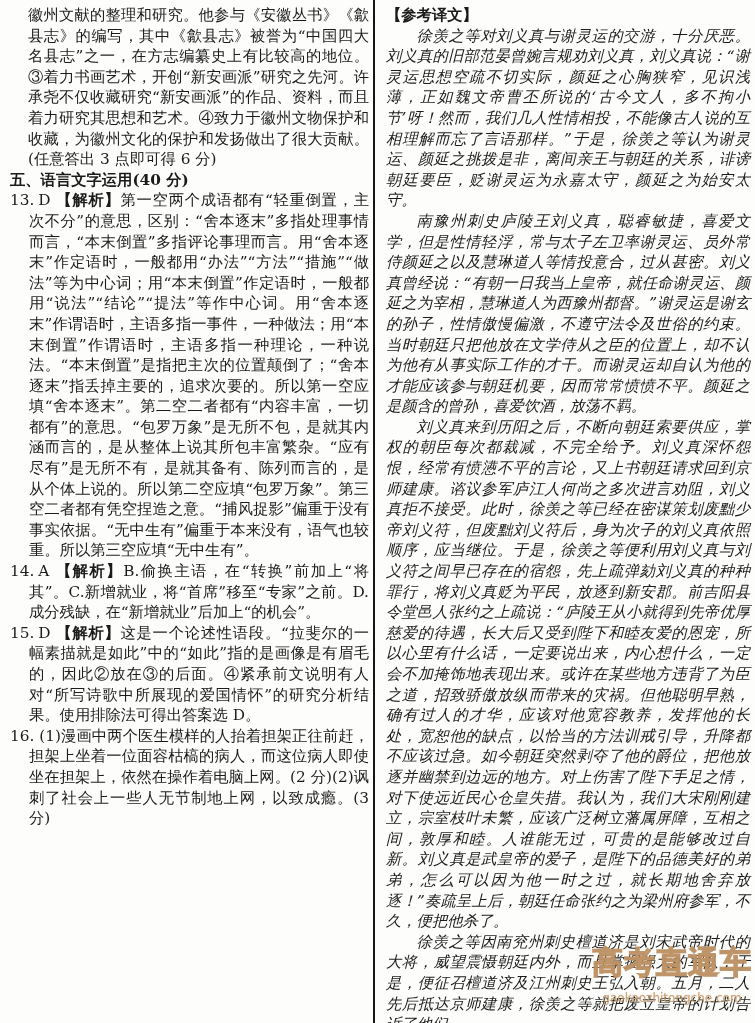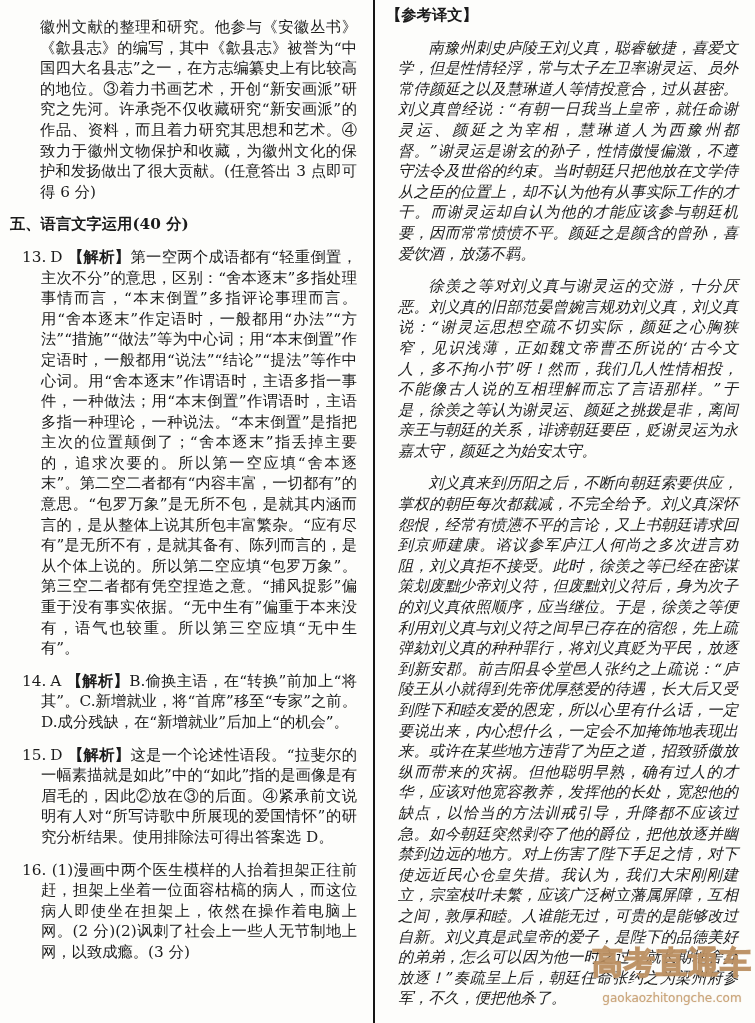--- a/index.html
+++ b/index.html
@@ -15,21 +15,21 @@
     line-height: 20.6px;
     color: #1b1b1b;
   }
   .col { position: absolute; top: 5px; }
   .col-left  { left: 10px;  width: 359px; }
   .col-right { left: 386px; width: 364px; }
   .divider {
     position: absolute; left: 373px; top: 0;
     width: 2px; height: 1023px; background: #151515;
   }
-  p, .item { margin: 12px; text-align: justify; }
+  p, .item { margin: 0; text-align: justify; }
   .cont { padding-left: 18px; }
   .sec-heading { font-weight: bold; text-align: left; }
   .item { padding-left: 19px; text-indent: -19px; }
   .num { font-weight: normal; }
   .ans { padding: 0 5px 0 4px; }
   .jiexi { font-weight: bold; }
   .ref-heading { font-weight: bold; }
   .tpara {
     text-indent: 2em;
     font-style: italic; 
@@ -77,22 +77,22 @@
     <div class="item">
       <span class="num">16.</span><span class="ans-gap"> </span><span>(1)漫画中两个医生模样的人抬着担架正往前赶，担架上坐着一位面容枯槁的病人，而这位病人即使坐在担架上，依然在操作着电脑上网。(2 分)(2)讽刺了社会上一些人无节制地上网，以致成瘾。(3 分)</span>
     </div>
 
   </div>
 
   <div class="divider"></div>
 
   <div class="col col-right">
     <div class="ref-heading">【参考译文】</div>
+    <p class="tpara">徐羡之等对刘义真与谢灵运的交游，十分厌恶。刘义真的旧部范晏曾婉言规劝刘义真，刘义真说：“谢灵运思想空疏不切实际，颜延之心胸狭窄，见识浅薄，正如魏文帝曹丕所说的‘古今文人，多不拘小节’呀！然而，我们几人性情相投，不能像古人说的互相理解而忘了言语那样。”于是，徐羡之等认为谢灵运、颜延之挑拨是非，离间亲王与朝廷的关系，诽谤朝廷要臣，贬谢灵运为永嘉太守，颜延之为始安太守。</p>
     <p class="tpara">南豫州刺史庐陵王刘义真，聪睿敏捷，喜爱文学，但是性情轻浮，常与太子左卫率谢灵运、员外常侍颜延之以及慧琳道人等情投意合，过从甚密。刘义真曾经说：“有朝一日我当上皇帝，就任命谢灵运、颜延之为宰相，慧琳道人为西豫州都督。”谢灵运是谢玄的孙子，性情傲慢偏激，不遵守法令及世俗的约束。当时朝廷只把他放在文学侍从之臣的位置上，却不认为他有从事实际工作的才干。而谢灵运却自认为他的才能应该参与朝廷机要，因而常常愤愤不平。颜延之是颜含的曾孙，喜爱饮酒，放荡不羁。</p>
-    <p class="tpara">徐羡之等对刘义真与谢灵运的交游，十分厌恶。刘义真的旧部范晏曾婉言规劝刘义真，刘义真说：“谢灵运思想空疏不切实际，颜延之心胸狭窄，见识浅薄，正如魏文帝曹丕所说的‘古今文人，多不拘小节’呀！然而，我们几人性情相投，不能像古人说的互相理解而忘了言语那样。”于是，徐羡之等认为谢灵运、颜延之挑拨是非，离间亲王与朝廷的关系，诽谤朝廷要臣，贬谢灵运为永嘉太守，颜延之为始安太守。</p>
     <p class="tpara">刘义真来到历阳之后，不断向朝廷索要供应，掌权的朝臣每次都裁减，不完全给予。刘义真深怀怨恨，经常有愤懑不平的言论，又上书朝廷请求回到京师建康。谘议参军庐江人何尚之多次进言劝阻，刘义真拒不接受。此时，徐羡之等已经在密谋策划废黜少帝刘义符，但废黜刘义符后，身为次子的刘义真依照顺序，应当继位。于是，徐羡之等便利用刘义真与刘义符之间早已存在的宿怨，先上疏弹劾刘义真的种种罪行，将刘义真贬为平民，放逐到新安郡。前吉阳县令堂邑人张约之上疏说：“庐陵王从小就得到先帝优厚慈爱的待遇，长大后又受到陛下和睦友爱的恩宠，所以心里有什么话，一定要说出来，内心想什么，一定会不加掩饰地表现出来。或许在某些地方违背了为臣之道，招致骄傲放纵而带来的灾祸。但他聪明早熟，确有过人的才华，应该对他宽容教养，发挥他的长处，宽恕他的缺点，以恰当的方法训戒引导，升降都不应该过急。如今朝廷突然剥夺了他的爵位，把他放逐并幽禁到边远的地方。对上伤害了陛下手足之情，对下使远近民心仓皇失措。我认为，我们大宋刚刚建立，宗室枝叶未繁，应该广泛树立藩属屏障，互相之间，敦厚和睦。人谁能无过，可贵的是能够改过自新。刘义真是武皇帝的爱子，是陛下的品德美好的弟弟，怎么可以因为他一时之过，就长期地舍弃放逐！”奏疏呈上后，朝廷任命张约之为梁州府参军，不久，便把他杀了。</p>
     <p class="tpara">徐羡之等因南兖州刺史檀道济是刘宋武帝时代的大将，威望震慑朝廷内外，而且掌握强大的军队，于是，便征召檀道济及江州刺史王弘入朝。五月，二人先后抵达京师建康，徐羡之等就把废立皇帝的计划告诉了他们。</p>
 
   </div>
 
   <div class="watermark">
     <div class="wm-title">高考直通车</div>
     <div class="wm-url">gaokaozhitongche.com</div>
   </div>
 

